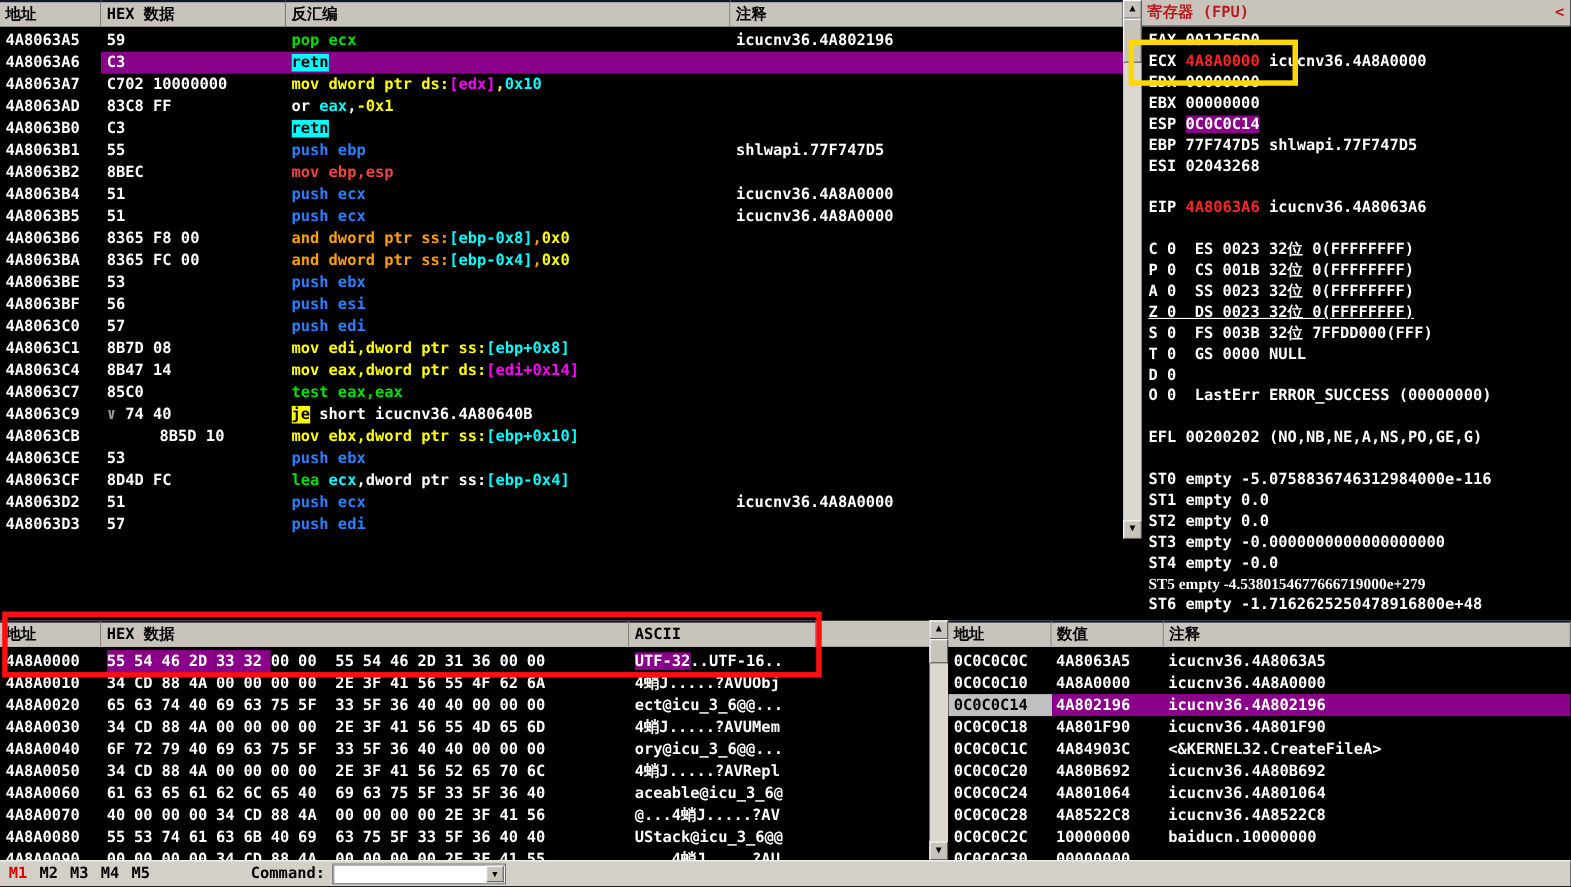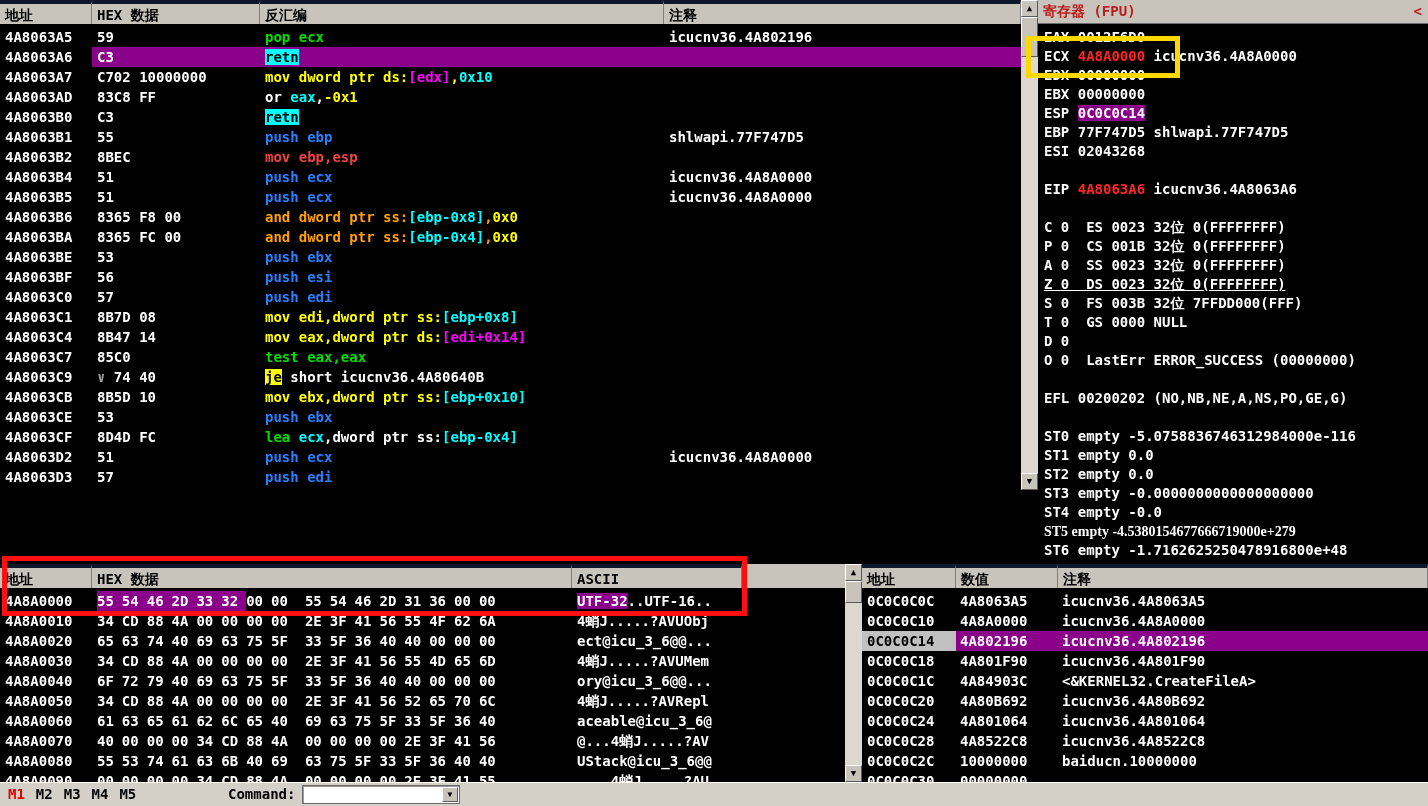--- a/index.html
+++ b/index.html
@@ -10,21 +10,21 @@
   .pane{position:absolute;background:#000;overflow:hidden}
   
   #disasm{left:0;top:0;width:1021px;height:490px}
   #registers{left:1038px;top:0;width:390px;height:564px}
   #infopane{left:0;top:490px;width:1038px;height:24px;line-height:24px;padding-left:8px;white-space:pre}
   #dump{left:0;top:564px;width:845px;height:218px}
   #stack{left:862px;top:564px;width:566px;height:218px}
   
   .colhead{position:absolute;top:0;left:0;right:0;height:24px;background:#C8C4BC;white-space:nowrap;overflow:hidden}
   .hcell{display:inline-block;height:36px;line-height:22px;padding-left:5px;color:#000;background:#C8C4BC;
-         border-right:1px solid #7E7E7E;border-top:4px solid #0f172a;border-bottom:1px solid #6A6A6A;
+         border-right:1px solid #7E7E7E;border-top:2px solid #0f172a;border-bottom:1px solid #6A6A6A;
          vertical-align:top;overflow:hidden}
   .paneTitle{position:absolute;top:0;left:0;right:0;height:24px;background:#C8C4BC;color:#b91c1c;
              line-height:22px;padding-left:5px;border-bottom:1px solid #6A6A6A}
   .collapse{position:absolute;right:6px;top:0}
   
   #disasm-rows{position:absolute;top:24px;left:0;right:0;bottom:0;padding-top:3px;overflow:hidden}
   #reg-lines{position:absolute;top:24px;left:0;right:0;bottom:0;padding-top:4px;overflow:hidden}
   #dump-rows,#stack-rows{position:absolute;top:24px;left:0;right:0;bottom:0;padding-top:3px;overflow:hidden}
   
   .drow{position:relative;height:20px;white-space:pre}
@@ -98,21 +98,21 @@
         <div class="drow"><div class="c ca">4A8063B5</div><div class="c ch"><span style="color: rgb(255, 255, 255);">51</span></div><div class="c cd"><span style="color: rgb(42, 127, 255);">push ecx</span></div><div class="c cc">icucnv36.4A8A0000</div></div>
         <div class="drow"><div class="c ca">4A8063B6</div><div class="c ch"><span style="color: rgb(255, 255, 255);">8365 F8 00</span></div><div class="c cd"><span style="color: rgb(255, 160, 0);">and dword ptr ss:</span><span style="color: rgb(0, 255, 255);">[ebp-0x8]</span><span style="color: rgb(255, 160, 0);">,</span><span style="color: rgb(255, 255, 0);">0x0</span></div><div class="c cc"></div></div>
         <div class="drow"><div class="c ca">4A8063BA</div><div class="c ch"><span style="color: rgb(255, 255, 255);">8365 FC 00</span></div><div class="c cd"><span style="color: rgb(255, 160, 0);">and dword ptr ss:</span><span style="color: rgb(0, 255, 255);">[ebp-0x4]</span><span style="color: rgb(255, 160, 0);">,</span><span style="color: rgb(255, 255, 0);">0x0</span></div><div class="c cc"></div></div>
         <div class="drow"><div class="c ca">4A8063BE</div><div class="c ch"><span style="color: rgb(255, 255, 255);">53</span></div><div class="c cd"><span style="color: rgb(42, 127, 255);">push ebx</span></div><div class="c cc"></div></div>
         <div class="drow"><div class="c ca">4A8063BF</div><div class="c ch"><span style="color: rgb(255, 255, 255);">56</span></div><div class="c cd"><span style="color: rgb(42, 127, 255);">push esi</span></div><div class="c cc"></div></div>
         <div class="drow"><div class="c ca">4A8063C0</div><div class="c ch"><span style="color: rgb(255, 255, 255);">57</span></div><div class="c cd"><span style="color: rgb(42, 127, 255);">push edi</span></div><div class="c cc"></div></div>
         <div class="drow"><div class="c ca">4A8063C1</div><div class="c ch"><span style="color: rgb(255, 255, 255);">8B7D 08</span></div><div class="c cd"><span style="color: rgb(255, 255, 0);">mov edi,dword ptr ss:</span><span style="color: rgb(0, 255, 255);">[ebp+0x8]</span></div><div class="c cc"></div></div>
         <div class="drow"><div class="c ca">4A8063C4</div><div class="c ch"><span style="color: rgb(255, 255, 255);">8B47 14</span></div><div class="c cd"><span style="color: rgb(255, 255, 0);">mov eax,dword ptr ds:</span><span style="color: rgb(255, 0, 255);">[edi+0x14]</span></div><div class="c cc"></div></div>
         <div class="drow"><div class="c ca">4A8063C7</div><div class="c ch"><span style="color: rgb(255, 255, 255);">85C0</span></div><div class="c cd"><span style="color: rgb(0, 224, 0);">test eax,eax</span></div><div class="c cc"></div></div>
         <div class="drow"><div class="c ca">4A8063C9</div><div class="c ch"><span style="color: rgb(154, 154, 154);">∨ </span><span style="color: rgb(255, 255, 255);">74 40</span></div><div class="c cd"><span style="background: rgb(255, 255, 0); color: rgb(0, 0, 0);">je</span><span style="color: rgb(255, 255, 255);"> short icucnv36.4A80640B</span></div><div class="c cc"></div></div>
-        <div class="drow"><div class="c ca">4A8063CB</div><div class="c ch"><span style="color: rgb(255, 255, 255);">8B5D 10</span></div><div class="c cd"><span style="color: rgb(255, 255, 0);">mov ebx,dword ptr ss:</span><span style="color: rgb(0, 255, 255);">[ebp+0x10]</span></div><div class="c cc"></div></div>
+        <div class="drow"><div class="c ca">4A8063CB</div><div class="c ch"><span style="color: rgb(255, 255, 255); margin-left: 48px;">8B5D 10</span></div><div class="c cd"><span style="color: rgb(255, 255, 0);">mov ebx,dword ptr ss:</span><span style="color: rgb(0, 255, 255);">[ebp+0x10]</span></div><div class="c cc"></div></div>
         <div class="drow"><div class="c ca">4A8063CE</div><div class="c ch"><span style="color: rgb(255, 255, 255);">53</span></div><div class="c cd"><span style="color: rgb(42, 127, 255);">push ebx</span></div><div class="c cc"></div></div>
         <div class="drow"><div class="c ca">4A8063CF</div><div class="c ch"><span style="color: rgb(255, 255, 255);">8D4D FC</span></div><div class="c cd"><span style="color: rgb(0, 224, 0);">lea </span><span style="color: rgb(0, 255, 255);">ecx</span><span style="color: rgb(255, 255, 255);">,dword ptr ss:</span><span style="color: rgb(0, 255, 255);">[ebp-0x4]</span></div><div class="c cc"></div></div>
         <div class="drow"><div class="c ca">4A8063D2</div><div class="c ch"><span style="color: rgb(255, 255, 255);">51</span></div><div class="c cd"><span style="color: rgb(42, 127, 255);">push ecx</span></div><div class="c cc">icucnv36.4A8A0000</div></div>
         <div class="drow"><div class="c ca">4A8063D3</div><div class="c ch"><span style="color: rgb(255, 255, 255);">57</span></div><div class="c cd"><span style="color: rgb(42, 127, 255);">push edi</span></div><div class="c cc"></div></div>
       </div>
   </section>
 
   <div class="sb" id="disasm-scroll">
     <div class="sb-btn up"><span>▲</span></div>
     <div class="sb-thumb"></div>

